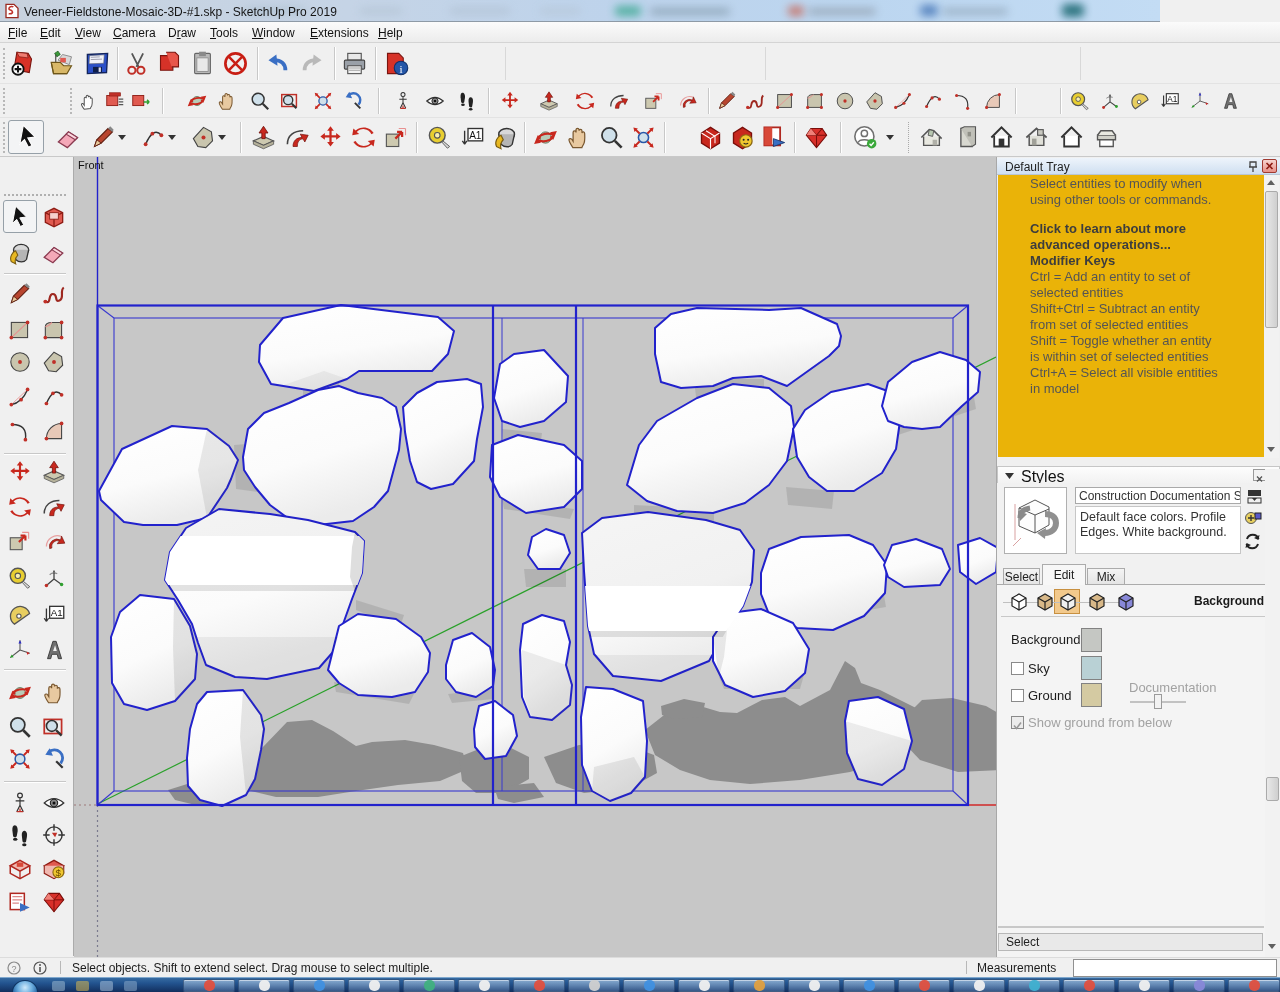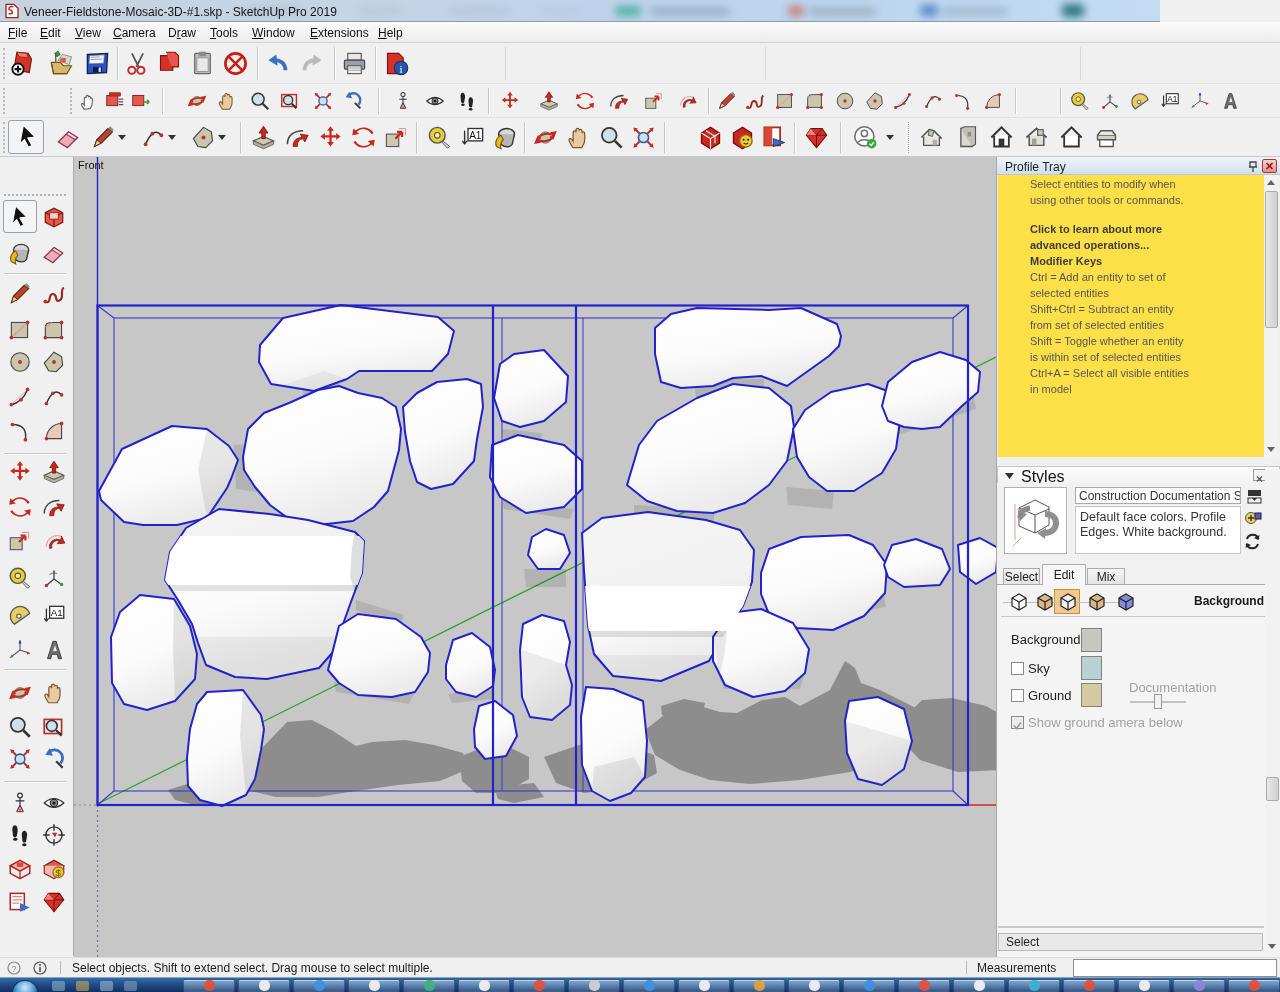--- a/index.html
+++ b/index.html
@@ -27,21 +27,21 @@
 .ddown{position:absolute;width:0;height:0;border-left:4px solid transparent;border-right:4px solid transparent;border-top:5px solid #333}
 .selbox{position:absolute;border:1px solid #96a0a8;border-radius:3px;background:#f3f4f5}
 
 #lefttb{left:0;top:157px;width:74px;height:799px;background:#f0f0f0;border-right:1px solid #ababab}
 .hsep{position:absolute;left:4px;width:62px;height:1px;background:#c8c8c8;box-shadow:0 1px 0 #fff}
 
 #canvas{left:74px;top:157px;width:922px;height:800px;background:#c7c7c7}
 
 #tray{left:996px;top:157px;width:284px;height:800px;background:#f0f0f0;border-left:1px solid #a8a8a8}
 #trayhead{position:absolute;left:0;top:1px;width:284px;height:17px;background:linear-gradient(#eef4fb,#cfdff1);font-size:12px;color:#222;border-bottom:1px solid #b9c6d4}
-#instructor{position:absolute;left:1px;top:18px;width:266px;height:282px;background:#fde047;color:#555;font-size:11px}
+#instructor{position:absolute;left:1px;top:18px;width:266px;height:282px;background:#eab308;color:#555;font-size:13px}
 #instructor b{color:#3d3d3d}
 .sbar{position:absolute;width:15px;background:#f2f2f2}
 .sthumb{position:absolute;left:1px;width:13px;background:linear-gradient(90deg,#e8e8e8,#cfcfcf);border:1px solid #aaa;border-radius:2px}
 .sarrow{position:absolute;left:3px;width:0;height:0;border-left:4px solid transparent;border-right:4px solid transparent}
 .up{border-bottom:5px solid #606060}
 .dn{border-top:5px solid #606060}
 #styhead{position:absolute;left:0;top:309px;width:283px;height:33px;background:linear-gradient(#fdfdfd,#e8e8e8);border:1px solid #c6c6c6;font-size:16px;color:#111}
 #stybody{position:absolute;left:0;top:326px;width:283px;height:610px;background:#f1f1f1}
 .tbox{position:absolute;background:#fff;border:1px solid #a9a9a9;font-size:12px;color:#333;overflow:hidden;white-space:nowrap}
 .tab{position:absolute;border:1px solid #ababab;background:linear-gradient(#f4f4f4,#e4e4e4);font-size:12px;color:#222;text-align:center}
@@ -580,21 +580,21 @@
           <rect x="500" y="474" width="200" height="6" fill="#000" opacity="0.10"></rect>
           <rect x="500" y="498" width="200" height="30" fill="#000" opacity="0.05"></rect>
         </g>
         <rect x="23.5" y="148.5" width="870.5" height="499.5" fill="none" stroke="#2222cc" stroke-width="2.2"></rect>
         <line x1="419" y1="148.5" x2="419" y2="648" stroke="#2222cc" stroke-width="2.2"></line>
         <line x1="502" y1="148.5" x2="502" y2="648" stroke="#2222cc" stroke-width="2.2"></line>
         <text x="4" y="12" font-size="11" fill="#111" font-family="Liberation Sans">Front</text>
       </svg></div>
 <div id="tray" class="abs">
       <div id="trayhead">
-        <span style="position:absolute;left:8px;top:2px">Profile Tray</span>
+        <span style="position:absolute;left:8px;top:2px">Default Tray</span>
         <svg style="position:absolute;left:251px;top:3px" width="10" height="12" viewBox="0 0 10 12">
           <path d="M2 1h6v5H2zM1 6h8M5 6v5" stroke="#444" stroke-width="1.3" fill="none"></path>
         </svg>
         <div style="position:absolute;left:265px;top:1px;width:15px;height:14px;background:linear-gradient(#f6d5d0,#e89088);border:1px solid #a03a30;border-radius:2px">
           <svg width="13" height="12" viewBox="0 0 12 12" style="position:absolute;left:0px;top:0px">
             <path d="M3 3l6 6M9 3l-6 6" stroke="#8e1c14" stroke-width="1.6"></path>
           </svg>
         </div>
       </div>
       <div id="instructor">
@@ -692,21 +692,21 @@
         <div class="swatch" style="left:84px;top:173px;background:#b9d1d5"></div>
         <div class="cbox" style="left:14px;top:206px"></div>
         <div class="lbl" style="left:31px;top:205px">Ground</div>
         <div class="swatch" style="left:84px;top:200px;background:#d4caa2"></div>
         <div class="glbl" style="left:132px;top:197px">Documentation</div>
         <div style="position:absolute;left:133px;top:218px;width:56px;height:2px;background:#c2c2c2"></div>
         <div style="position:absolute;left:157px;top:211px;width:8px;height:15px;background:#f2f2f2;border:1px solid #9a9a9a"></div>
         <div class="cbox" style="left:14px;top:233px;background:#ececec"><svg width="11" height="11" viewBox="0 0 11 11">
             <path d="M2 5.5l2.5 3L9 2.5" fill="none" stroke="#9a9a9a" stroke-width="1.6"></path>
           </svg></div>
-        <div class="glbl" style="left:31px;top:232px">Show ground amera below</div>
+        <div class="glbl" style="left:31px;top:232px">Show ground from below</div>
       </div>
       <div style="position:absolute;left:1px;top:769px;width:266px;height:2px;border-top:1px solid #c8c8c8;border-bottom:1px solid #c8c8c8"></div>
       <div style="position:absolute;left:1px;top:776px;width:265px;height:18px;background:#e9e9e9;border:1px solid #b8b8b8;font-size:12px;color:#222">
         <span style="position:absolute;left:7px;top:1px">Select</span>
       </div>
       <div class="sbar" style="left:268px;top:312px;height:488px">
         <div class="sthumb" style="top:308px;height:24px"></div>
         <div class="sarrow dn" style="top:475px"></div>
       </div>
     </div>

